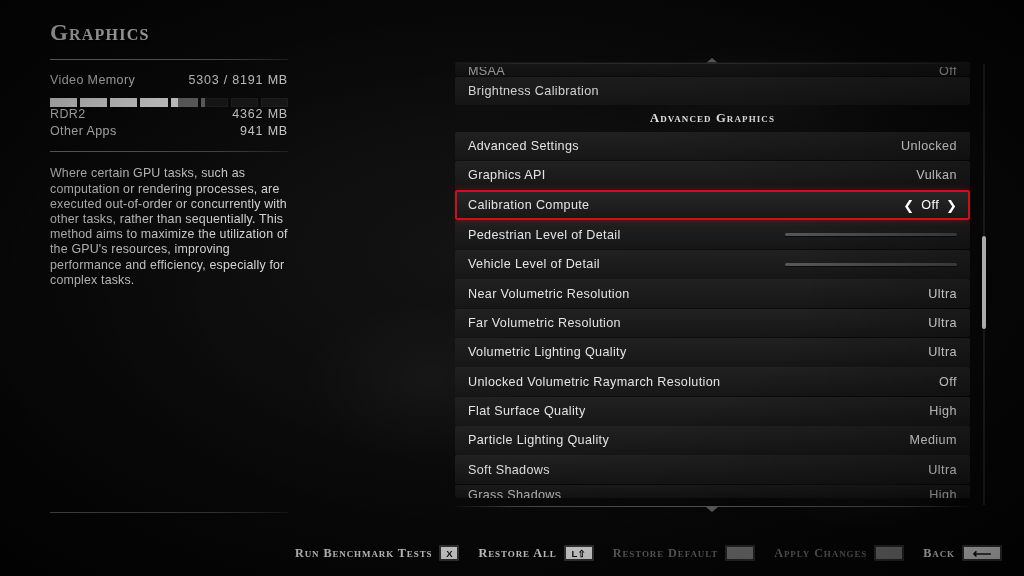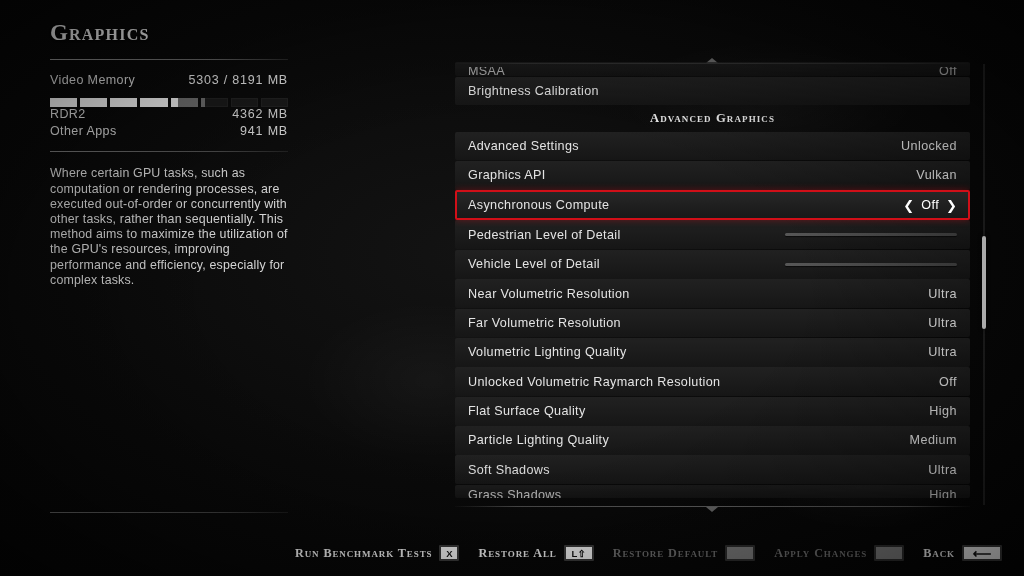--- a/index.html
+++ b/index.html
@@ -285,21 +285,21 @@
         </div>
         <div class="row">
           <span class="label">Advanced Settings</span>
           <span class="value">Unlocked</span>
         </div>
         <div class="row">
           <span class="label">Graphics API</span>
           <span class="value">Vulkan</span>
         </div>
         <div class="row selected">
-          <span class="label">Asynchronous Compute</span>
+          <span class="label">Calibration Compute</span>
           <div class="stepper">
             <span class="arw">❮</span>
             <span class="sval">Off</span>
             <span class="arw">❯</span>
           </div>
         </div>
         <div class="row">
           <span class="label">Pedestrian Level of Detail</span>
           <div class="slider"></div>
         </div>

